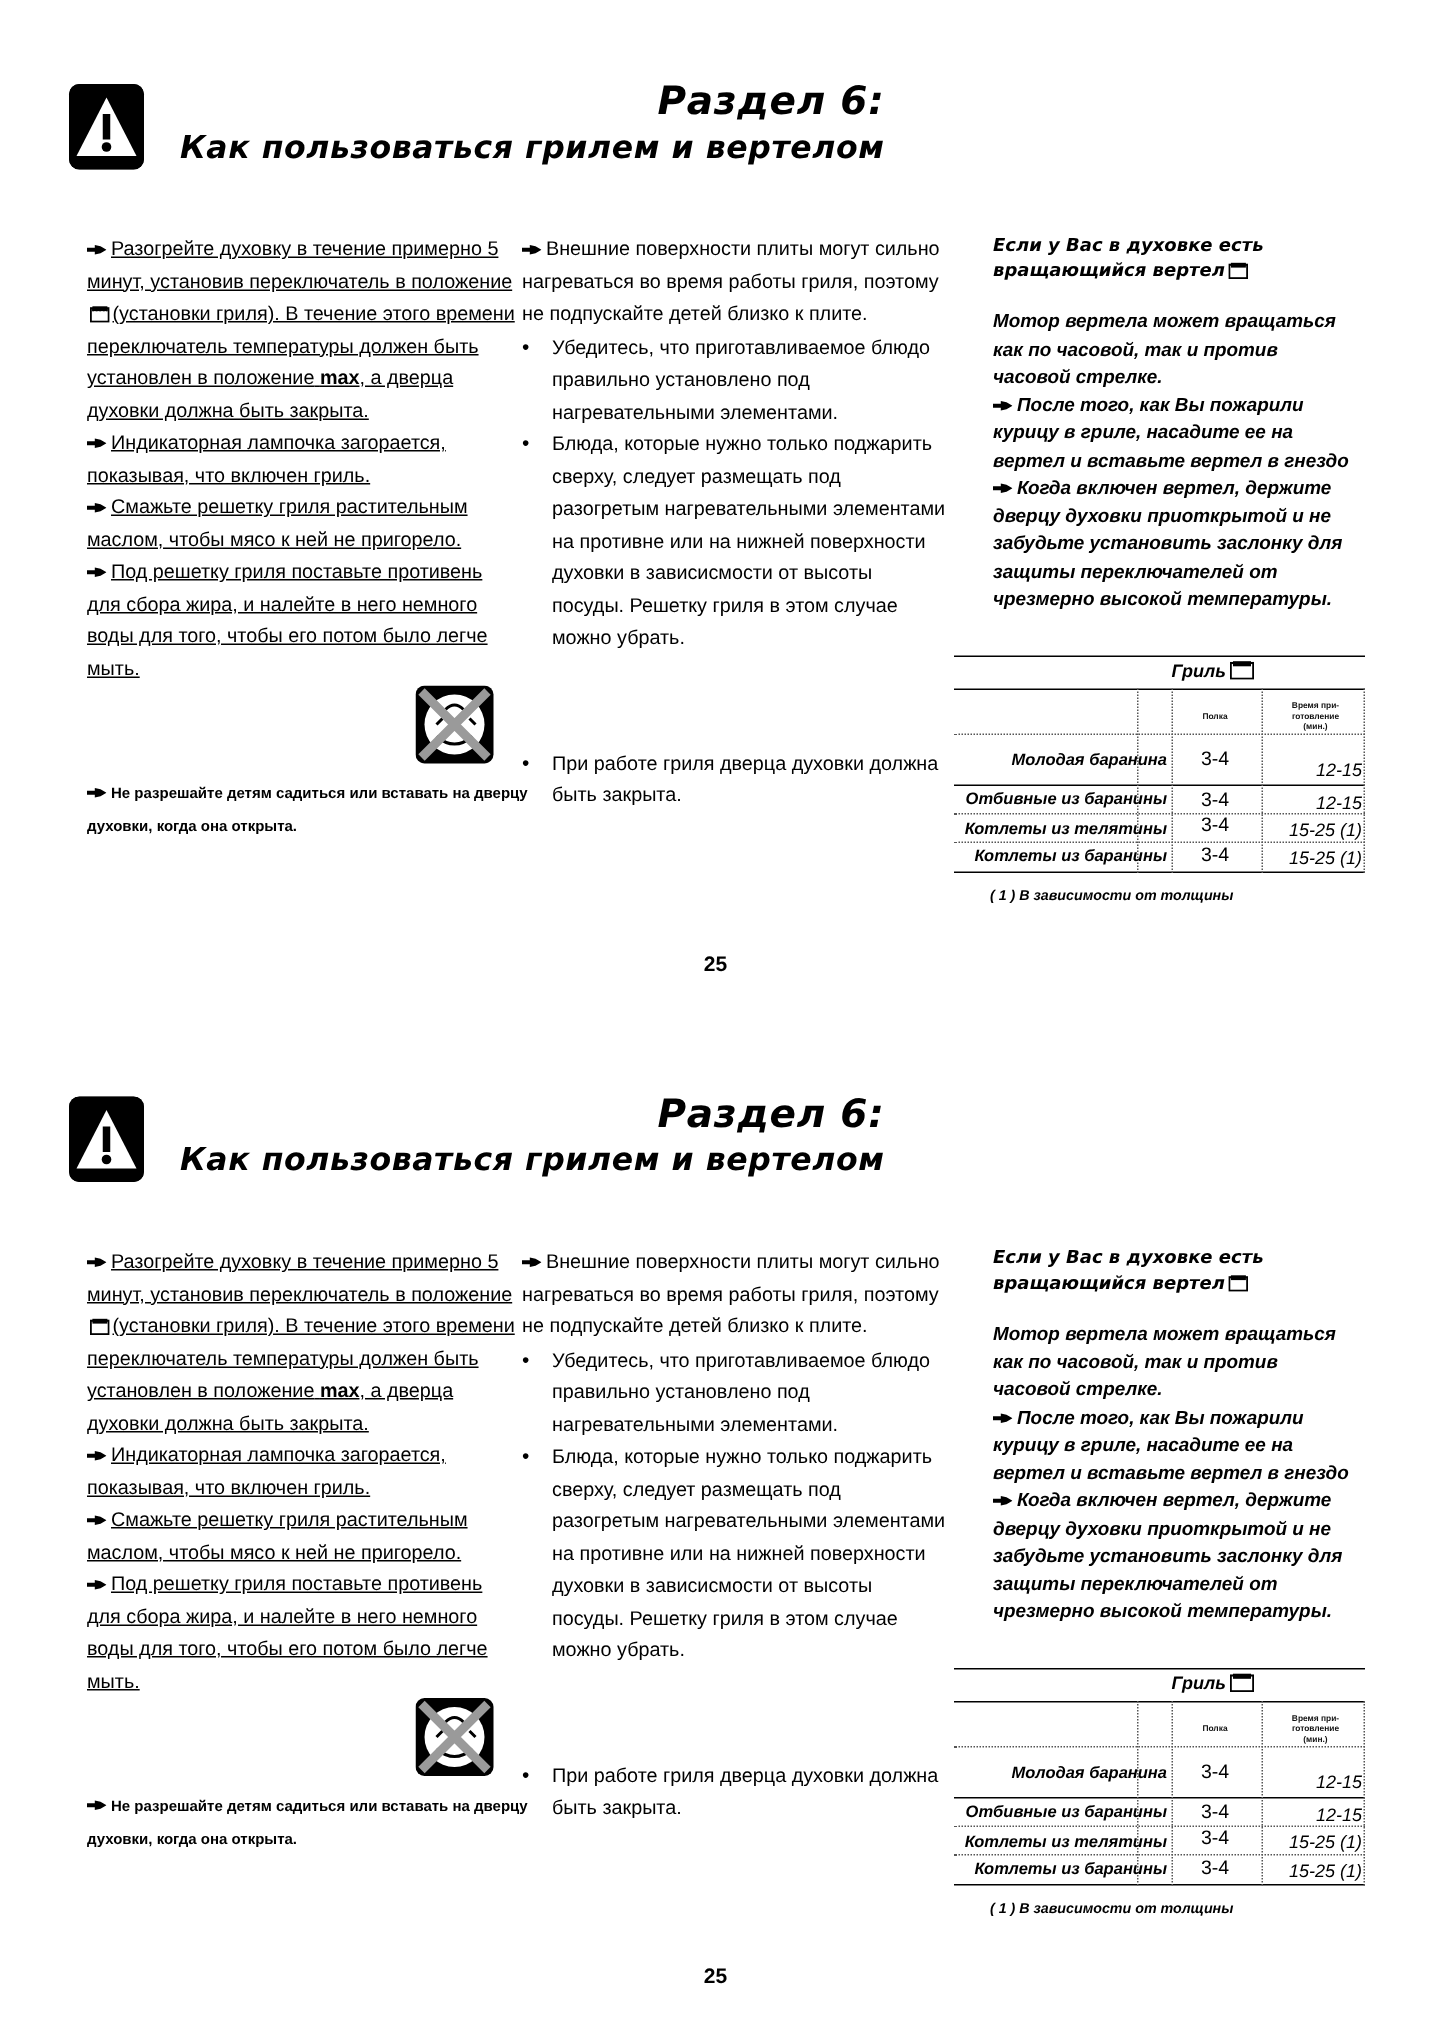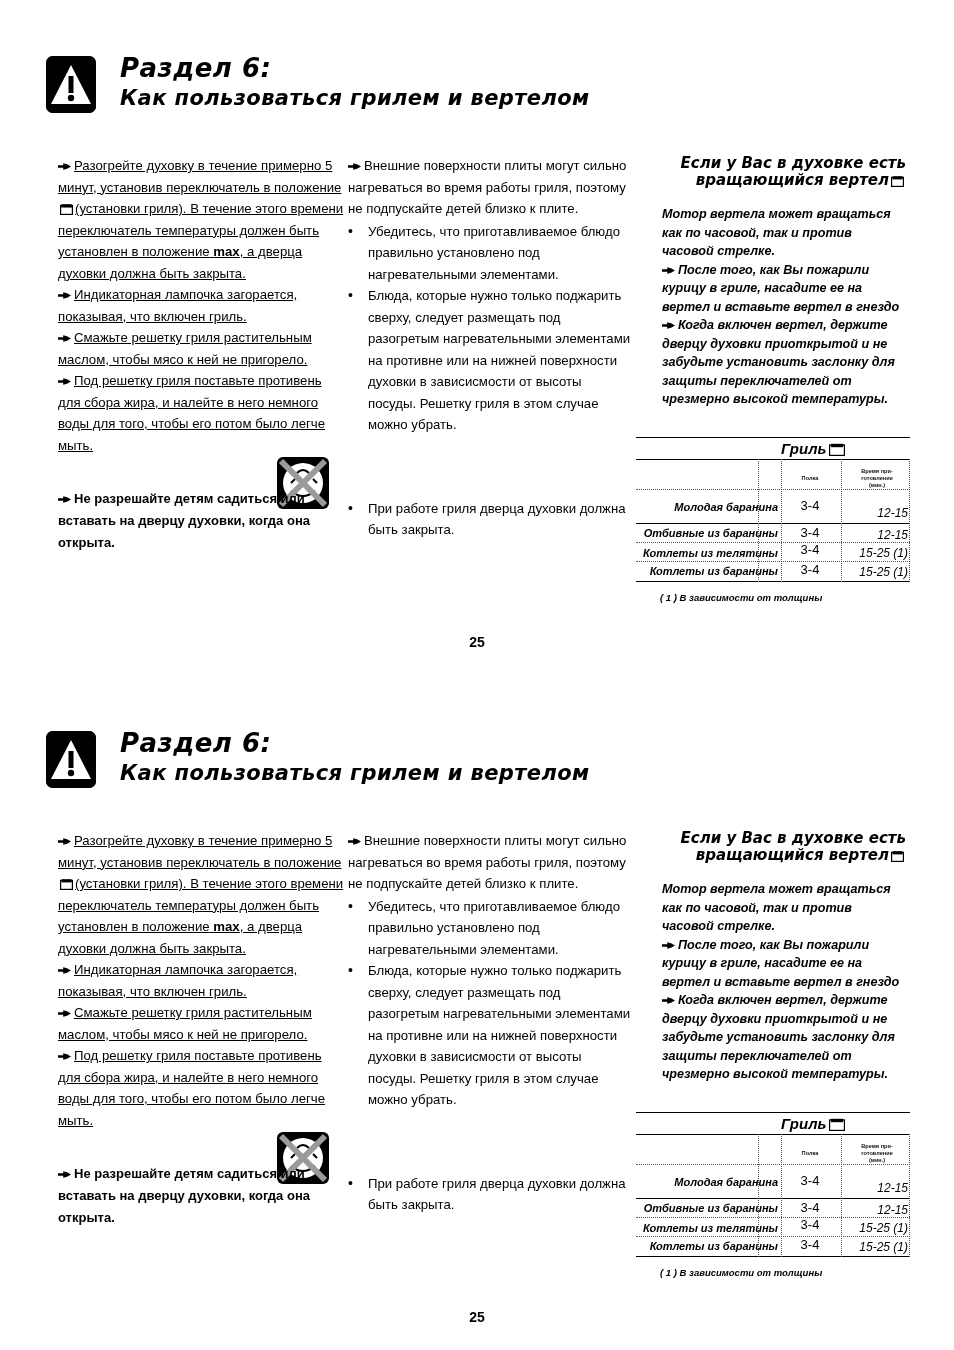--- a/index.html
+++ b/index.html
@@ -41,20 +41,21 @@
     height: 57px;
     background: #000000;
     border-radius: 7px;
   }
   .warn-badge svg { display: block; }
 
   .header-titles {
     position: absolute;
     left: 74px;
     top: 0px;
+    text-align: right;
   }
   .title-main {
     font-family: "DejaVu Sans", sans-serif;
     font-weight: bold;
     font-style: italic;
     font-size: 26px;
     letter-spacing: 0.5px;
     line-height: 30px;
     white-space: nowrap;
   }
@@ -129,35 +130,34 @@
     left: 277px;
     top: 457px;
     width: 58px;
     height: 55px;
   }
   .no-sit-icon svg { display: block; }
 
   .warn-strong {
     position: absolute;
     left: 58px;
-    top: 488px;
+    top: 519px;
     width: 300px;
     font-weight: bold;
-    font-size: 13px;
+    font-size: 10px;
     line-height: 22px;
   }
 
   
   .c3-title {
     font-family: "DejaVu Sans", sans-serif;
     font-weight: bold;
     font-style: italic;
-    font-size: 15px;
+    font-size: 12px;
     line-height: 17px;
-    text-align: right;
   }
   .c3-body {
     margin-top: 16px;
     font-weight: bold;
     font-size: 12.6px;
     line-height: 18.5px;
   }
   .c3-line { font-style: italic; }
 
   
@@ -186,21 +186,21 @@
     position: absolute;
     top: 22px;
     width: 0;
     height: 123px;
     border-left: 1px dotted #555555;
   }
   .tbl-head-grill {
     position: absolute;
     left: 145px;
     top: 3px;
-    font-size: 15px;
+    font-size: 12px;
     font-weight: bold;
     font-style: italic;
   }
   .grill-icon-box {
     display: inline-block;
     width: 16px;
     height: 13px;
     vertical-align: -2px;
     margin-left: 3px;
   }

